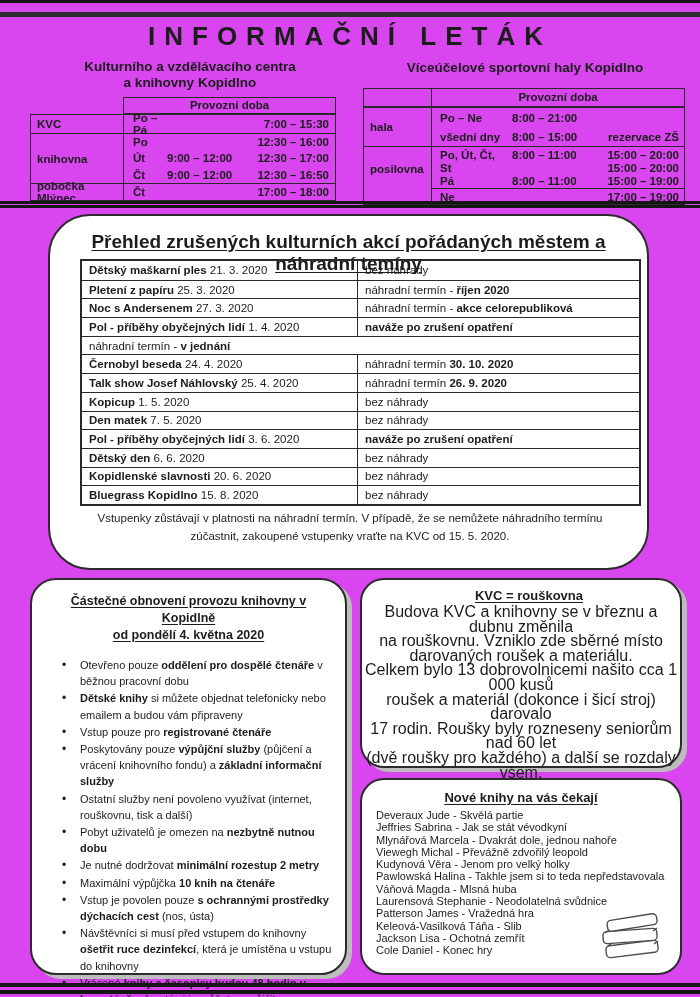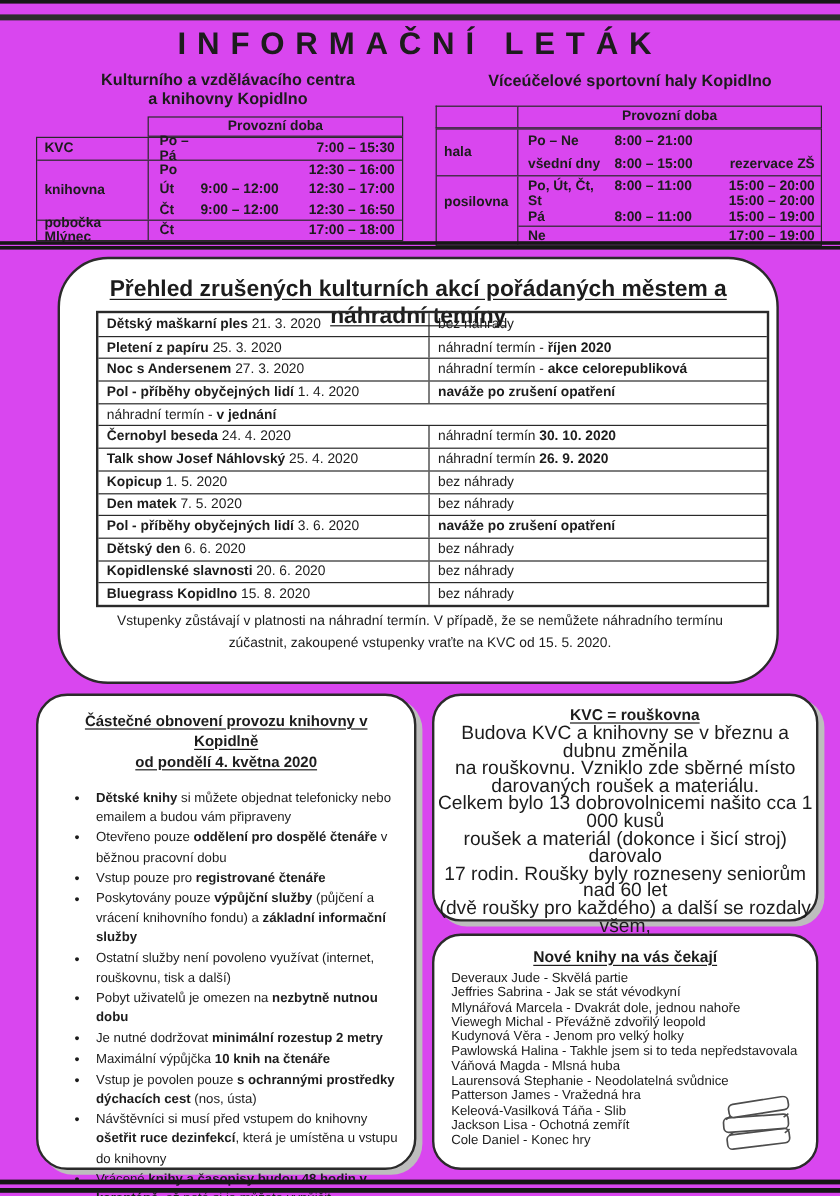--- a/index.html
+++ b/index.html
@@ -318,22 +318,22 @@
       <div>zúčastnit, zakoupené vstupenky vraťte na KVC od 15. 5. 2020.</div>
     </div>
   </div>
 
   <div class="shadow-box" id="library-box">
     <div class="box-title">
       <div>Částečné obnovení provozu knihovny v Kopidlně</div>
       <div>od pondělí 4. května 2020</div>
     </div>
     <ul id="library-bullets">
+        <li><span>Otevřeno pouze </span><span class="b">oddělení pro dospělé čtenáře</span><span> v běžnou pracovní dobu</span></li>
         <li><span class="b">Dětské knihy</span><span> si můžete objednat telefonicky nebo emailem a budou vám připraveny</span></li>
-        <li><span>Otevřeno pouze </span><span class="b">oddělení pro dospělé čtenáře</span><span> v běžnou pracovní dobu</span></li>
         <li><span>Vstup pouze pro </span><span class="b">registrované čtenáře</span></li>
         <li><span>Poskytovány pouze </span><span class="b">výpůjční služby</span><span> (půjčení a vrácení knihovního fondu) a </span><span class="b">základní informační služby</span></li>
         <li><span>Ostatní služby není povoleno využívat (internet, rouškovnu, tisk a další)</span></li>
         <li><span>Pobyt uživatelů je omezen na </span><span class="b">nezbytně nutnou dobu</span></li>
         <li><span>Je nutné dodržovat </span><span class="b">minimální rozestup 2 metry</span></li>
         <li><span>Maximální výpůjčka </span><span class="b">10 knih na čtenáře</span></li>
         <li><span>Vstup je povolen pouze </span><span class="b">s ochrannými prostředky dýchacích cest</span><span> (nos, ústa)</span></li>
         <li><span>Návštěvníci si musí před vstupem do knihovny </span><span class="b">ošetřit ruce dezinfekcí</span><span>, která je umístěna u vstupu do knihovny</span></li>
         <li><span>Vrácené </span><span class="b">knihy a časopisy budou 48 hodin v karanténě</span><span>, až poté si je můžete vypůjčit</span></li>
       </ul>

